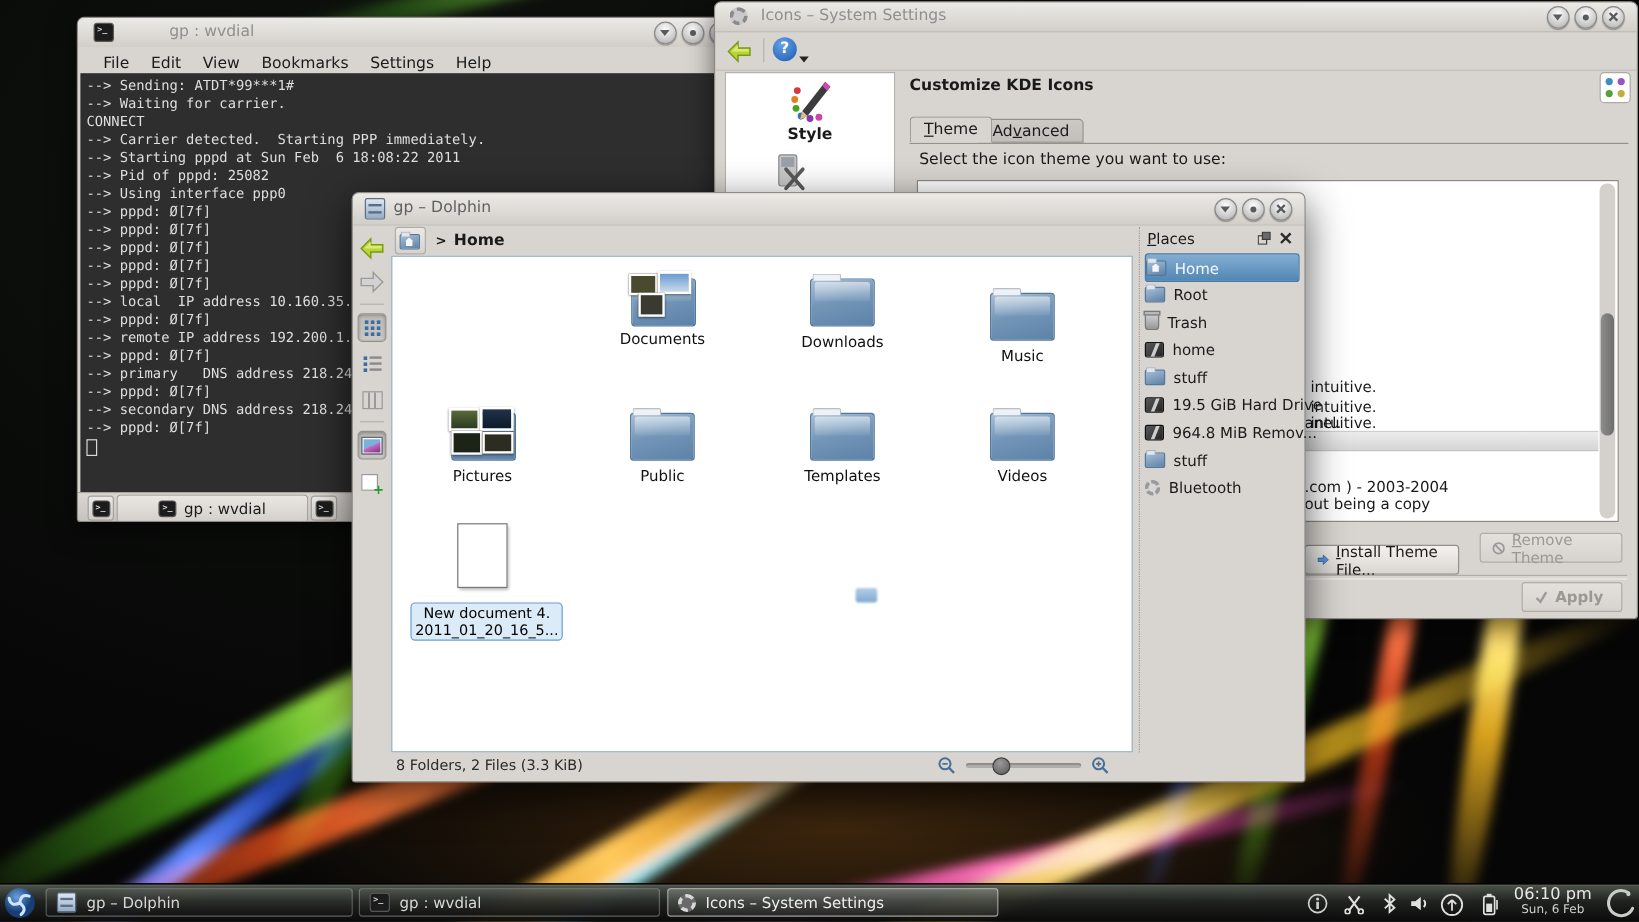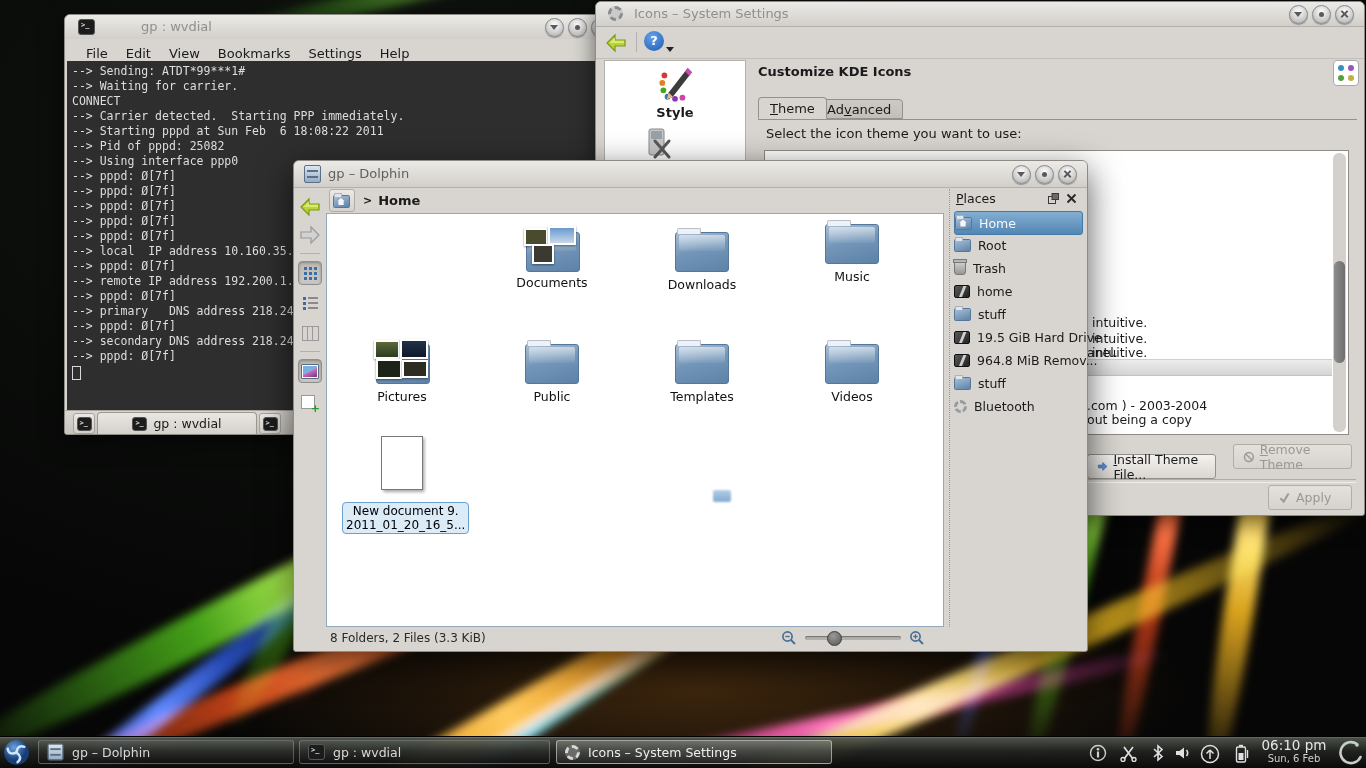--- a/index.html
+++ b/index.html
@@ -304,21 +304,21 @@
       <span><u>I</u><span>nstall Theme File...</span></span>
     </div>
     <div class="btn disabled" style="left:637px;top:442px;width:119px;">
       <svg width="14" height="14" viewBox="0 0 16 16">
         <circle cx="8" cy="8" r="6" fill="none" stroke="#9a9a9a" stroke-width="2"></circle>
         <line x1="3.8" y1="3.8" x2="12.2" y2="12.2" stroke="#9a9a9a" stroke-width="2"></line>
       </svg>
       <span><u>R</u><span>emove Theme</span></span>
     </div>
     <div class="divline" style="left:8px;right:8px;top:477px;"></div>
-    <div class="btn disabled" style="left:672px;top:483px;width:84px;">
+    <div class="btn disabled" style="left:672px;top:483px;width:84px;font-weight:bold;">
       <svg width="13" height="13" viewBox="0 0 16 16">
         <path d="M3 9 L7 13 L13 3" fill="none" stroke="#9a9a9a" stroke-width="2.4"></path>
       </svg>
       <span>Apply</span>
     </div>
   </div>
 
   <div class="window" id="dolphin">
     <div class="titlebar">
       <div class="cab abs" style="left:10px;top:4px;"></div>
@@ -373,21 +373,21 @@
           <div class="thumb" style="left:2px;top:2px;width:20px;height:14px;background:#4a4a2e;"></div>
           <div class="thumb" style="left:26px;top:0;width:24px;height:15px;background:linear-gradient(#6a9ad0,#c8d8ea);"></div>
           <div class="thumb" style="left:10px;top:18px;width:18px;height:16px;background:#3a3a30;"></div>
         </div>
         <div class="flabel">Documents</div>
       </div>
       <div class="ficon-cell" style="left:315px;top:12px;">
         <div class="folder" style="margin-top:6px;"></div>
         <div class="flabel">Downloads</div>
       </div>
-      <div class="ficon-cell" style="left:465px;top:4px;">
+      <div class="ficon-cell" style="left:465px;top:24px;">
         <div class="folder" style="margin-top:6px;"></div>
         <div class="flabel">Music</div>
       </div>
 
       <div class="ficon-cell" style="left:15px;top:124px;">
         <div style="position:relative;width:60px;height:46px;margin:0 auto;">
           <div class="folder" style="position:absolute;left:4px;top:6px;"></div>
           <div class="thumb" style="left:2px;top:2px;width:22px;height:15px;background:linear-gradient(#5a6a3a,#2c3a20);"></div>
           <div class="thumb" style="left:28px;top:1px;width:24px;height:16px;background:linear-gradient(#20324a,#0e1a2a);"></div>
           <div class="thumb" style="left:4px;top:21px;width:22px;height:16px;background:#1c2418;"></div>
@@ -404,21 +404,21 @@
         <div class="flabel">Templates</div>
       </div>
       <div class="ficon-cell" style="left:465px;top:124px;">
         <div class="folder" style="margin-top:6px;"></div>
         <div class="flabel">Videos</div>
       </div>
 
       <div class="ficon-cell" style="left:15px;top:222px;">
         <div class="page" style="width:40px;height:52px;"></div>
         <div style="margin-top:12px;">
-          <span class="sel-label"><span>New document 9.</span><br><span>2011_01_20_16_5...</span></span>
+          <span class="sel-label"><span>New document 4.</span><br><span>2011_01_20_16_5...</span></span>
         </div>
       </div>
       <div style="position:absolute;left:386px;top:276px;width:18px;height:12px;border-radius:2px;background:linear-gradient(#a8c6e2,#6a9cc8);filter:blur(1px);opacity:.85;"></div>
     </div>
 
     <div class="places">
       <div style="position:absolute;left:6px;top:2px;font-size:12.5px;">
         <u>P</u><span>laces</span>
       </div>
       <svg style="position:absolute;right:26px;top:4px;" width="11" height="11" viewBox="0 0 11 11">

